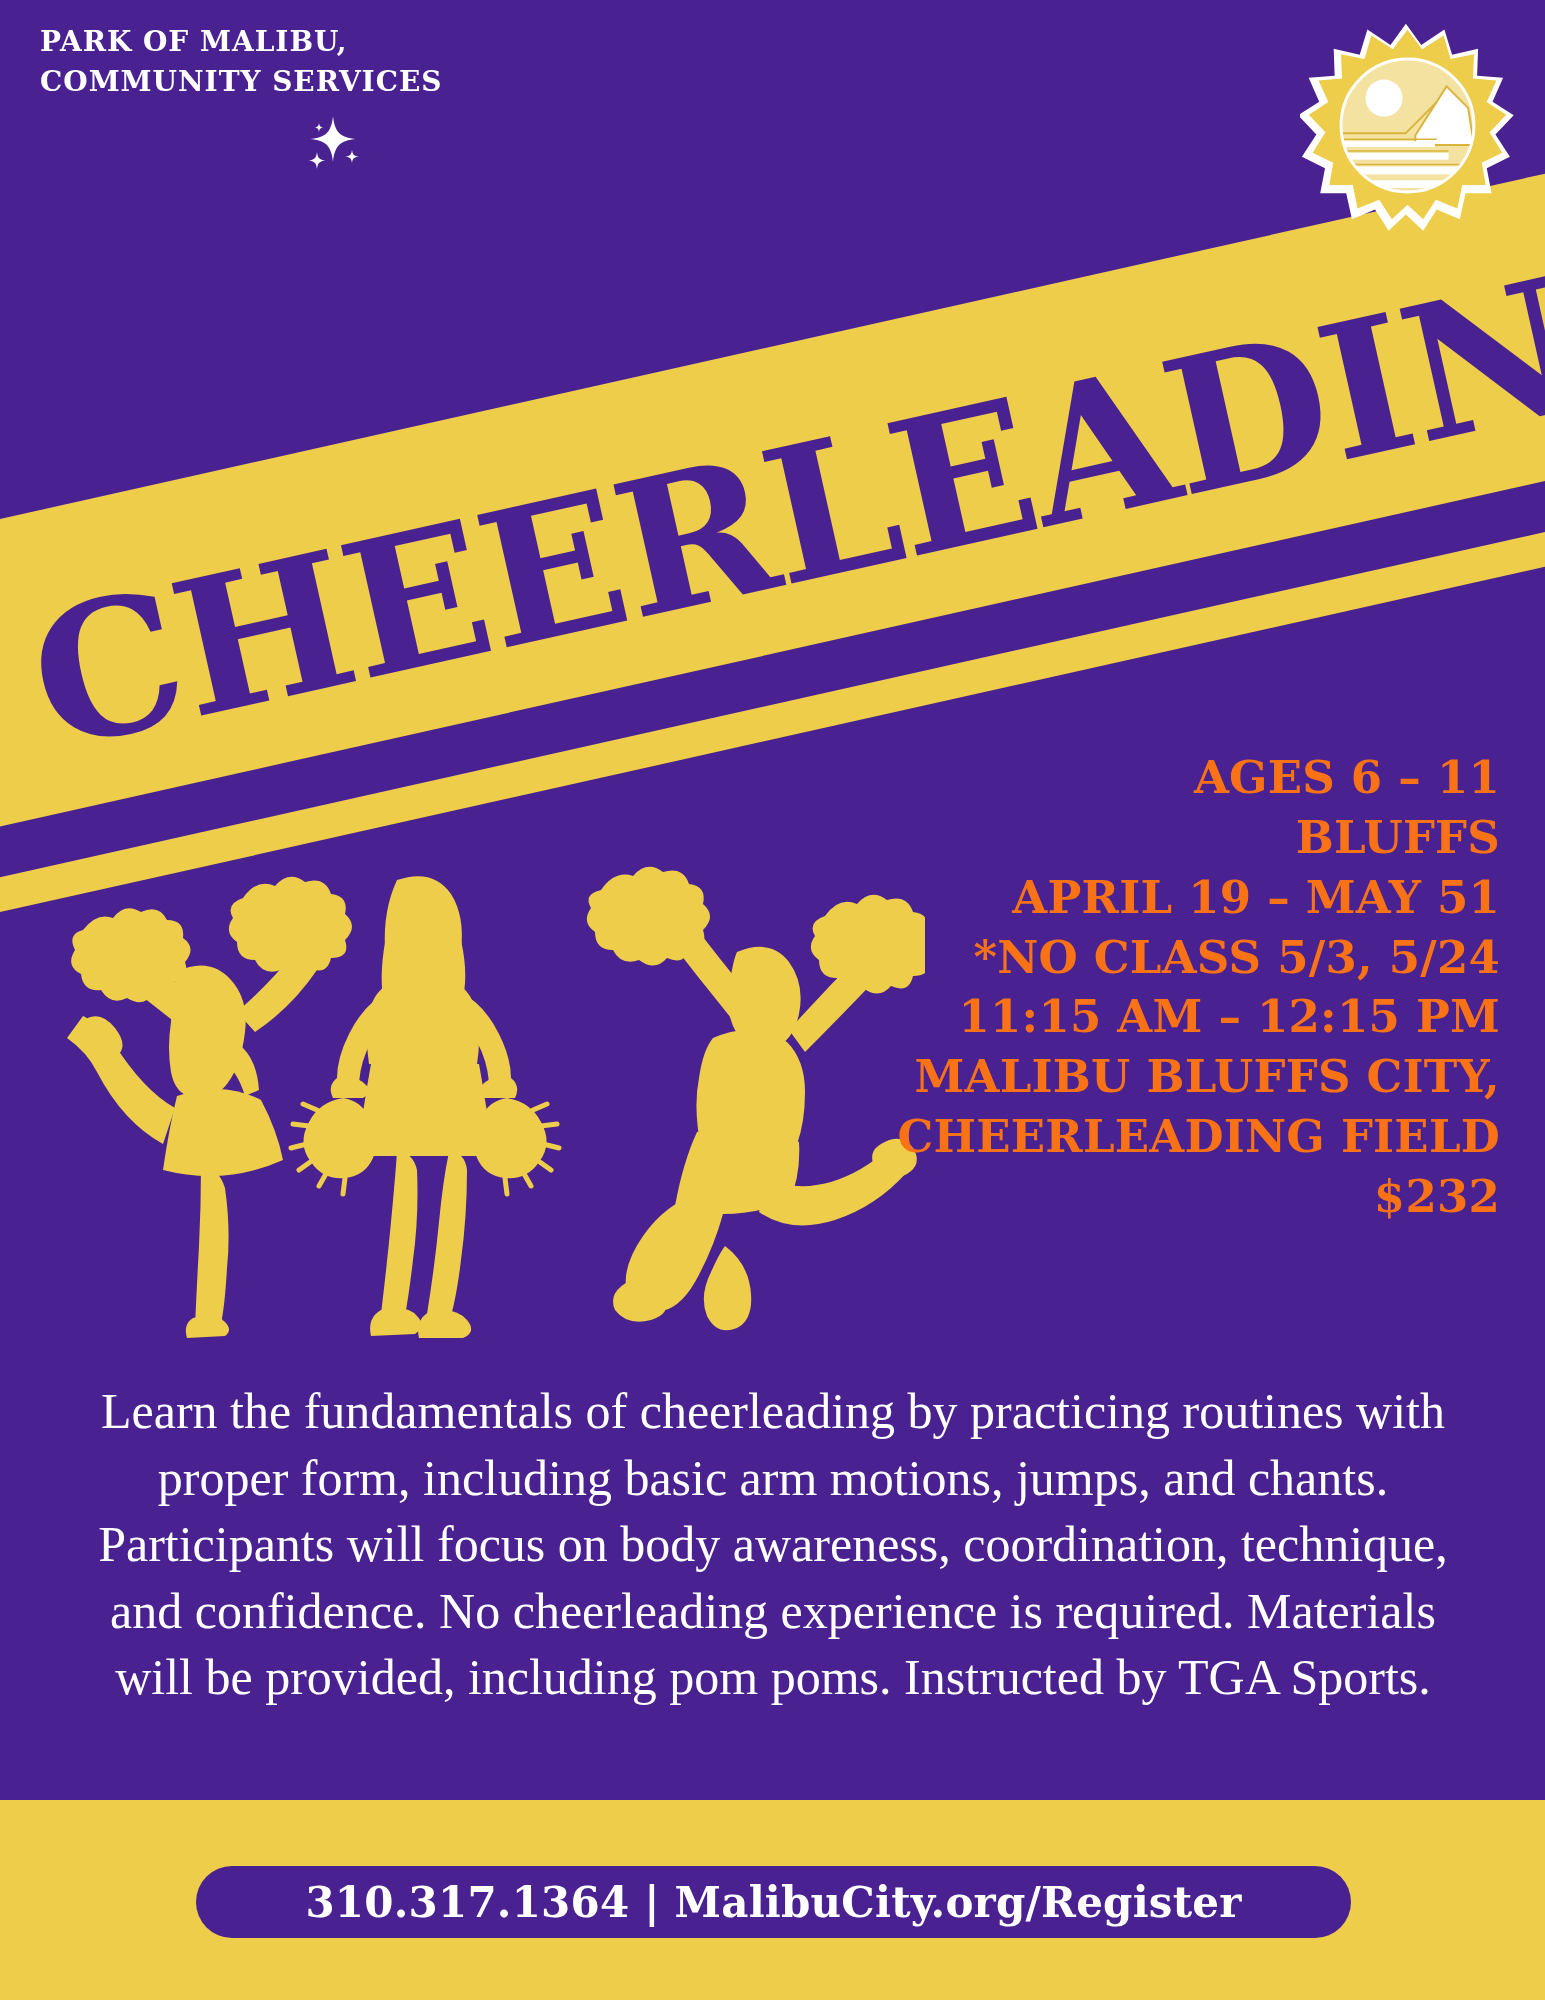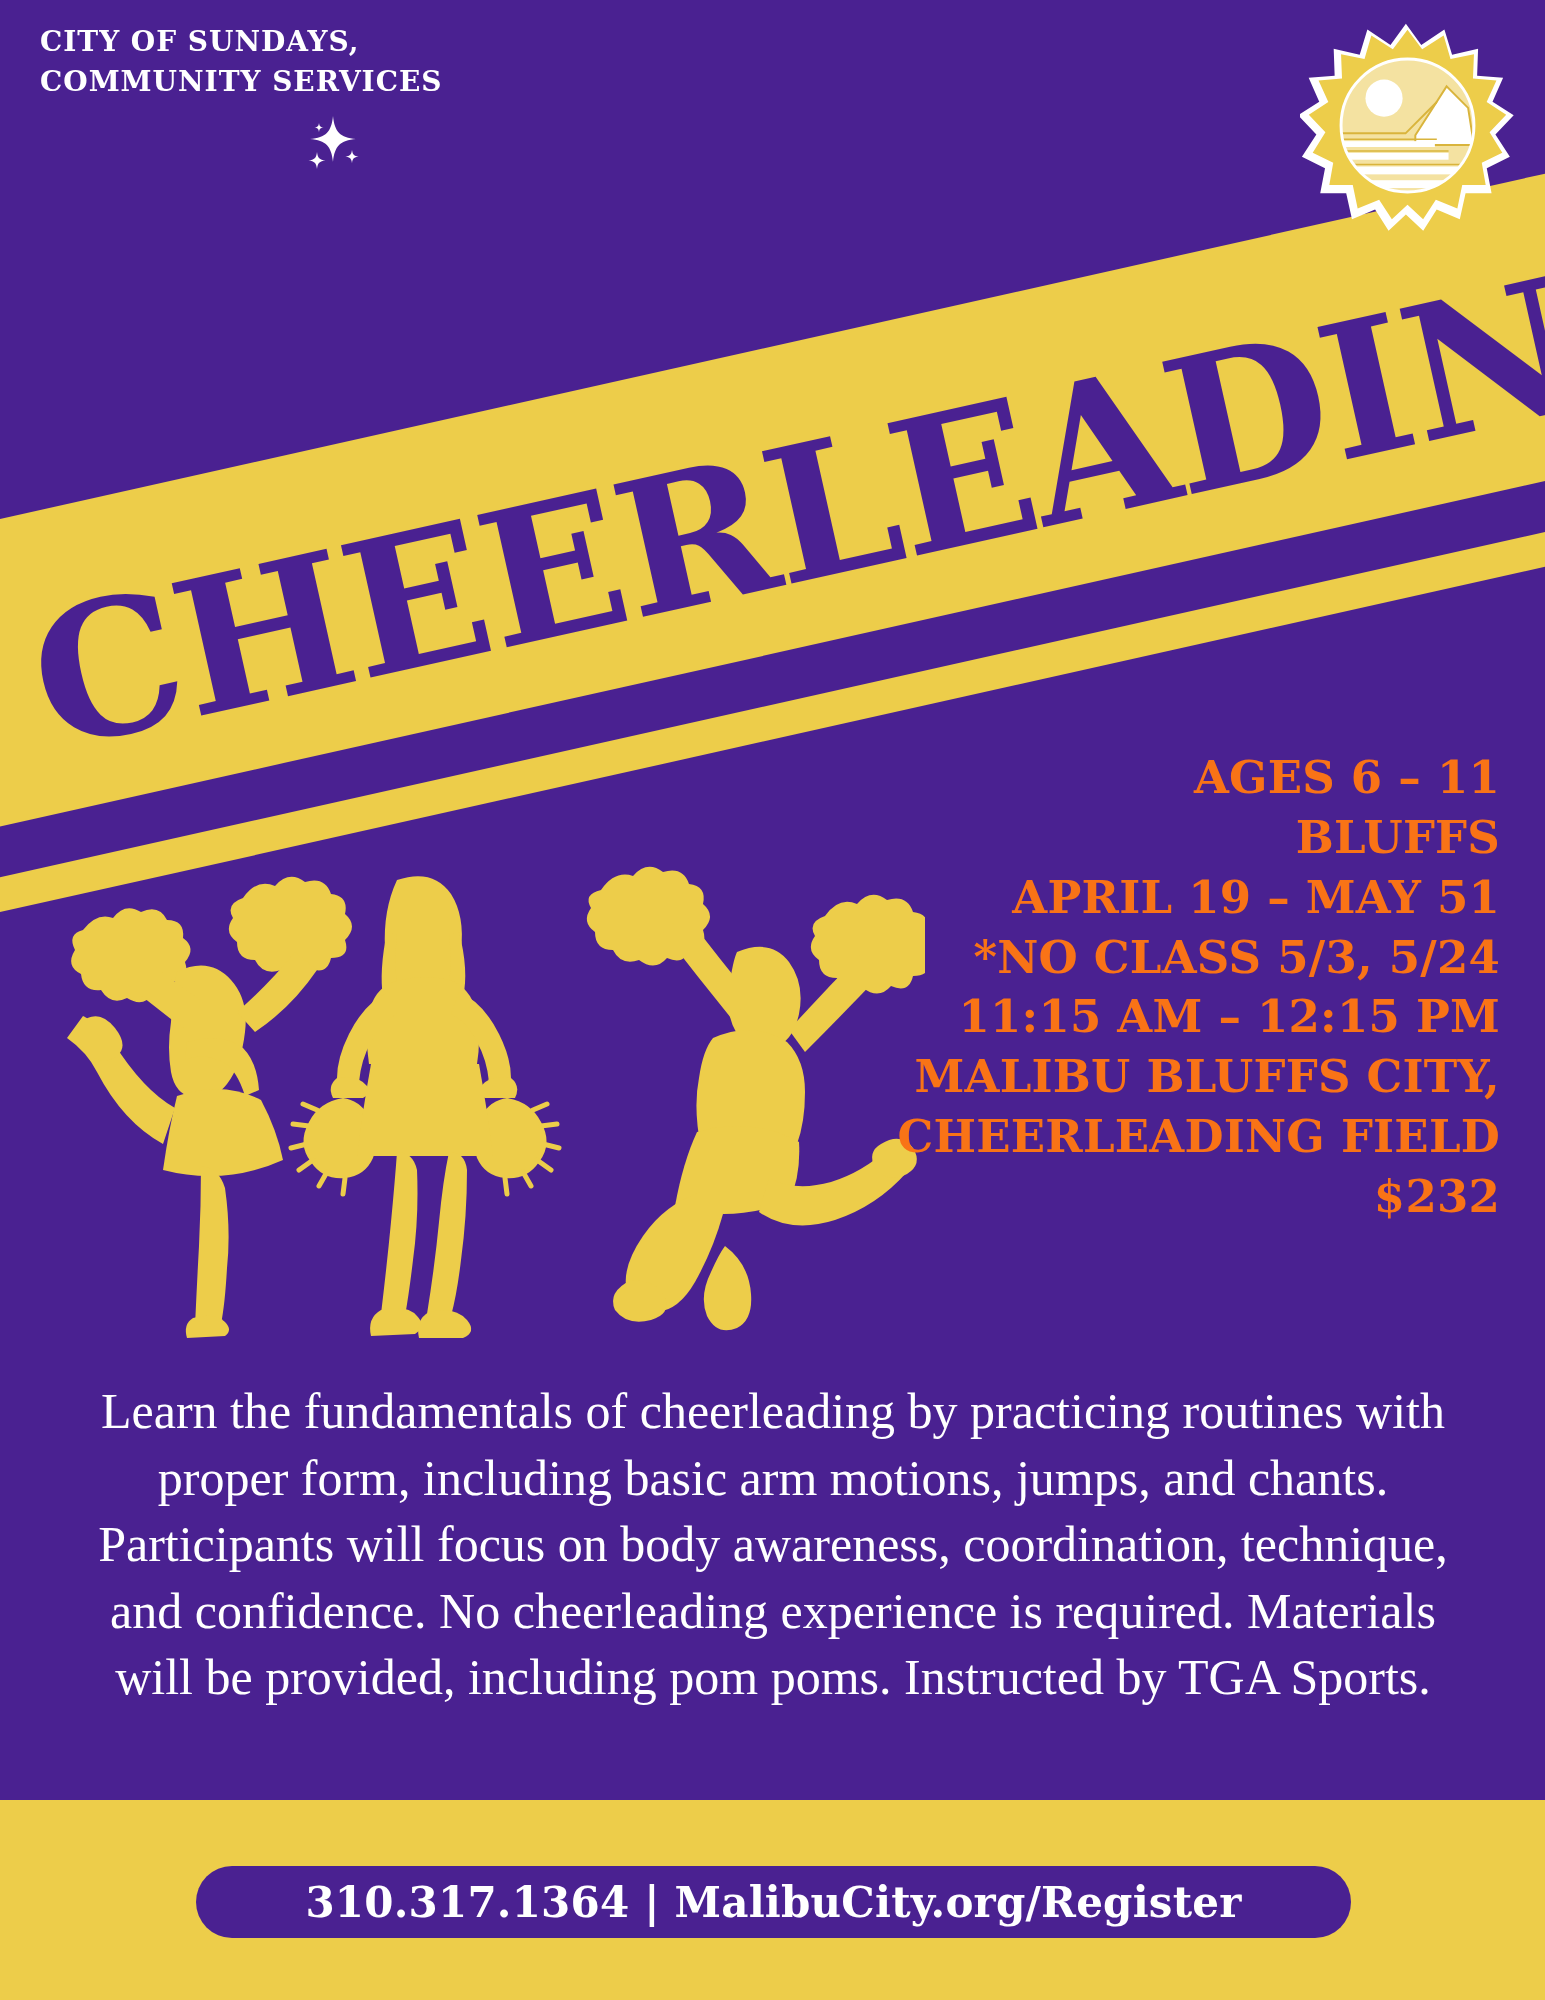--- a/index.html
+++ b/index.html
@@ -178,21 +178,21 @@
 </style>
 </head>
 <body>
 
 <div id="flyer">
 
   <div class="band" id="band-main"></div>
   <div class="band" id="band-stripe"></div>
 
   <div id="header-block">
-    <span class="hline">CITY OF SUNDAYS,</span>
+    <span class="hline">PARK OF MALIBU,</span>
     <span class="hline">COMMUNITY SERVICES</span>
   </div>
 
   <svg id="sparkle-icon" viewBox="0 0 70 70">
     <path d="M38 8 C39.6 24 45 29.4 61 31 C45 32.6 39.6 38 38 54 C36.4 38 31 32.6 15 31 C31 29.4 36.4 24 38 8 Z" fill="#ffffff"></path>
     <path d="M22 44 C22.7 50 24.5 51.8 30.5 52.5 C24.5 53.2 22.7 55 22 61 C21.3 55 19.5 53.2 13.5 52.5 C19.5 51.8 21.3 50 22 44 Z" fill="#ffffff"></path>
     <path d="M57 42 C57.6 46.6 59 48 63.6 48.6 C59 49.2 57.6 50.6 57 55.2 C56.4 50.6 55 49.2 50.4 48.6 C55 48 56.4 46.6 57 42 Z" fill="#ffffff"></path>
     <path d="M24 15 C24.4 18.2 25.4 19.2 28.6 19.6 C25.4 20 24.4 21 24 24.2 C23.6 21 22.6 20 19.4 19.6 C22.6 19.2 23.6 18.2 24 15 Z" fill="#ffffff"></path>
   </svg>
 

